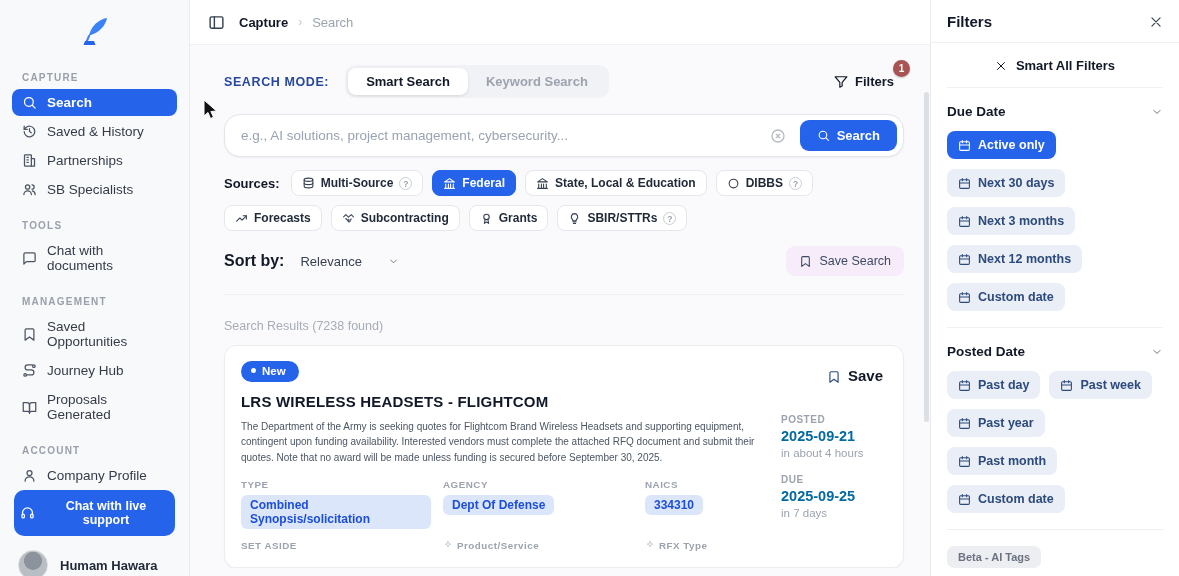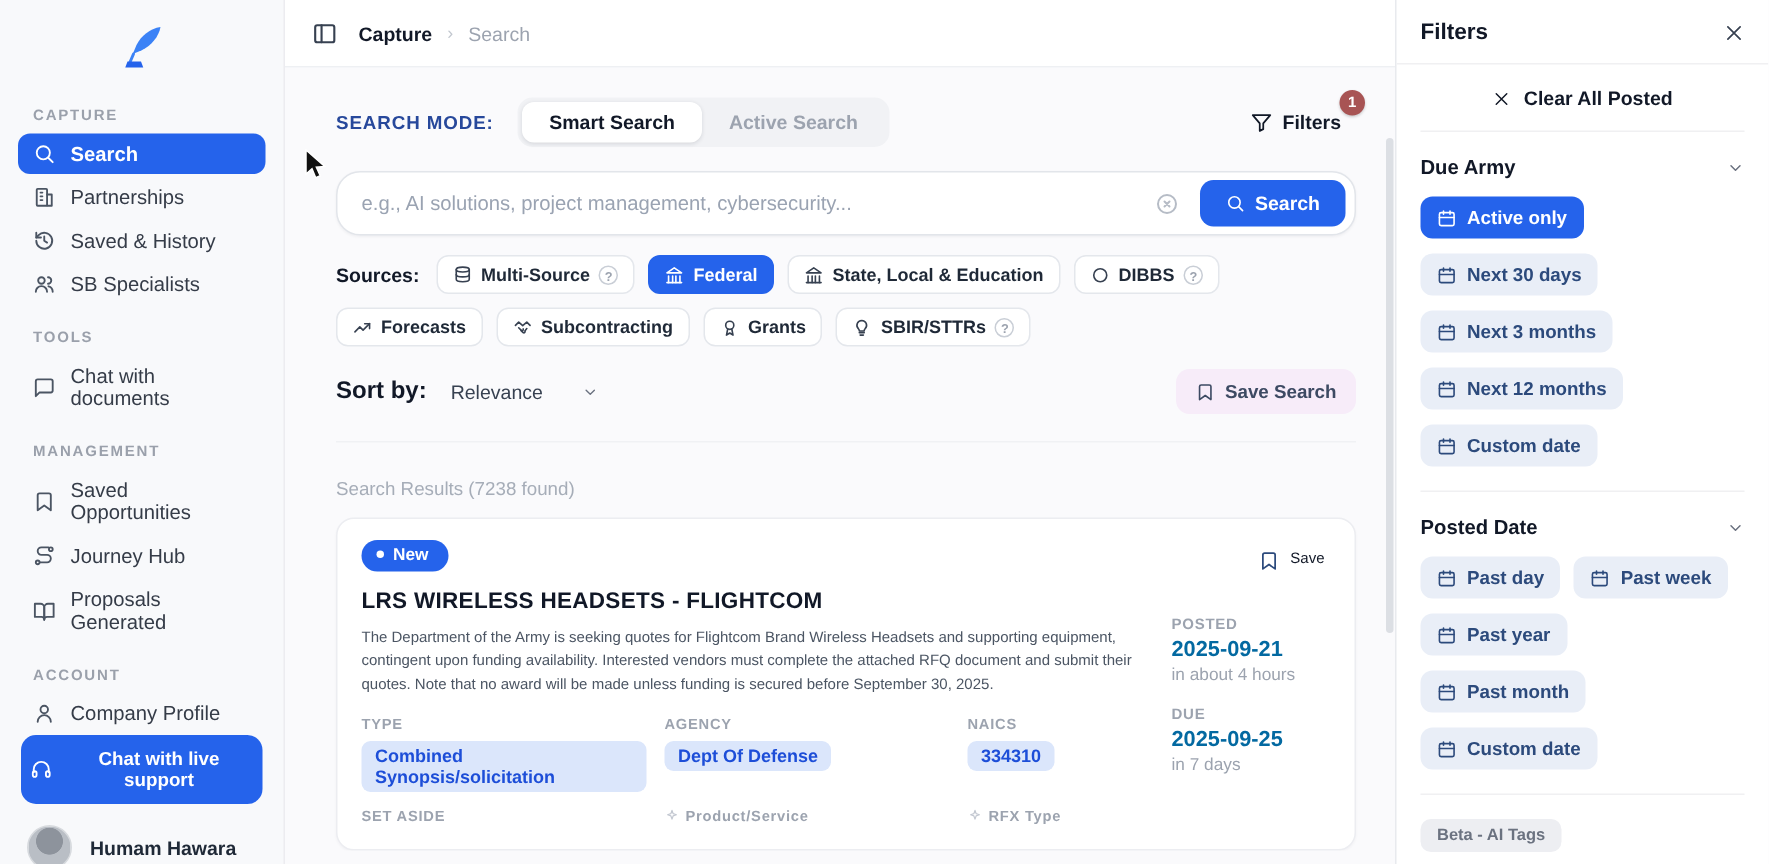--- a/index.html
+++ b/index.html
@@ -60,37 +60,37 @@
   .pill{display:flex;align-items:flex-end;gap:6px;border:1px solid #e4e7ec;background:#fff;border-radius:8px;padding:5px 10px;font-size:12px;font-weight:700;color:#1f2937;cursor:pointer}
   .pill .ic{width:13px;height:13px;color:#374151}
   .pill.active{background:var(--primary);border-color:var(--primary);color:#fff}
   .pill.active .ic{color:#fff}
   .info-dot{width:13px;height:13px;border:1px solid #c9ced6;border-radius:50%;color:#9ca3af;font-size:8.5px;display:inline-flex;align-items:center;justify-content:center;font-weight:700}
 
   .sort-row{display:flex;align-items:center;gap:10px;margin-top:15px;padding-bottom:18px;border-bottom:1px solid #f0f1f4}
   .sort-label{font-size:16px;font-weight:700;color:#111827}
   .sort-select{display:flex;align-items:center;gap:26px;font-size:13px;color:#374151;cursor:pointer;padding:4px 6px}
   .sort-select .ic{width:11px;height:11px;color:#6b7280}
-  .save-search-btn{margin-left:auto;display:flex;align-items:center;gap:7px;background:var(--save-search-bg);color:#3d4a63;border:none;border-radius:9px;padding:8px 13px;font-size:12.5px;font-weight:700;cursor:pointer}
+  .save-search-btn{margin-left:auto;display:flex;align-items:center;gap:7px;background:var(--save-search-bg);color:#3d4a63;border:none;border-radius:9px;padding:8px 13px;font-size:12.5px;font-weight:400;cursor:pointer}
   .save-search-btn .ic{width:13px;height:13px}
 
   .results-summary{margin:24px 0 12px;font-size:12.5px;color:#a6adb8}
 
   .card{background:#fff;border:1px solid #ecedf1;border-radius:12px;box-shadow:0 1px 2px rgba(16,24,40,.04);padding:13px 16px 16px;display:flex;gap:16px}
   .card-main{flex:1;min-width:0}
   .new-badge{display:inline-flex;align-items:center;gap:6px;background:var(--primary);color:#fff;font-size:11.5px;font-weight:700;padding:4px 13px 5px 10px;border-radius:999px}
   .new-badge .dot{width:5px;height:5px;border-radius:50%;background:#fff}
   .card-title{font-size:15px;font-weight:800;letter-spacing:.2px;color:#111827;margin:11px 0 9px}
   .card-desc{font-size:10px;line-height:1.58;color:#4b5563;max-width:575px}
   .fields{display:grid;grid-template-columns:190px 190px 1fr;column-gap:12px;row-gap:11px;margin-top:13px}
   .field-label{display:flex;align-items:center;gap:4px;font-size:9.8px;font-weight:700;letter-spacing:.5px;color:#9ca3af}
   .field-label .ic{width:10px;height:10px;color:#c3c8d1}
   .tag{display:inline-block;margin-top:5px;background:var(--tag-bg);color:var(--tag-text);font-size:12px;font-weight:700;padding:3px 9px;border-radius:6px}
   .card-side{width:106px;flex:none;display:flex;flex-direction:column;padding-top:6px}
-  .save-btn{display:flex;align-items:flex-start;gap:7px;background:transparent;border:none;font-size:10px;font-weight:400;color:#111827;cursor:pointer;align-self:flex-end;padding:2px 4px}
+  .save-btn{display:flex;align-items:flex-end;gap:7px;background:transparent;border:none;font-size:15px;font-weight:700;color:#111827;cursor:pointer;align-self:flex-end;padding:2px 4px}
   .save-btn .ic{width:14px;height:14px;color:#2c4a7c}
   .date-block{margin-top:28px}
   .date-block + .date-block{margin-top:15px}
   .date-label{font-size:10px;font-weight:700;letter-spacing:.5px;color:#9ca3af}
   .date-value{font-size:14.5px;font-weight:800;color:#0369a1;margin-top:3px}
   .date-rel{font-size:11.5px;color:#9ca3af;margin-top:3px}
 
   .scrollbar-thumb{position:absolute;right:1px;top:92px;width:5px;height:330px;background:#dcdfe4;border-radius:3px}
 
   
@@ -134,36 +134,36 @@
           <svg viewBox="0 0 24 24">
             <circle cx="11" cy="11" r="7"></circle>
             <path d="M16.5 16.5L21 21"></path>
           </svg>
         </span>
       <span>Search</span>
     </div>
     <div class="nav-item">
       <span class="ic">
           <svg viewBox="0 0 24 24">
+            <path d="M3.5 12a8.5 8.5 0 1 0 2.5-6L3.5 8.5"></path>
+            <path d="M3.5 3.5v5h5"></path>
+            <path d="M12 7.5V12l3 2"></path>
+          </svg>
+        </span>
+      <span>Saved &amp; History</span>
+    </div>
+    <div class="nav-item">
+      <span class="ic">
+          <svg viewBox="0 0 24 24">
             <rect x="4" y="3" width="11" height="18" rx="1"></rect>
             <path d="M15 9h5v12h-5"></path>
             <path d="M8 7h2M8 11h2M8 15h2"></path>
           </svg>
         </span>
       <span>Partnerships</span>
-    </div>
-    <div class="nav-item">
-      <span class="ic">
-          <svg viewBox="0 0 24 24">
-            <path d="M3.5 12a8.5 8.5 0 1 0 2.5-6L3.5 8.5"></path>
-            <path d="M3.5 3.5v5h5"></path>
-            <path d="M12 7.5V12l3 2"></path>
-          </svg>
-        </span>
-      <span>Saved &amp; History</span>
     </div>
     <div class="nav-item">
       <span class="ic">
           <svg viewBox="0 0 24 24">
             <circle cx="9" cy="8" r="3.5"></circle>
             <path d="M3 20a6 6 0 0 1 12 0"></path>
             <path d="M16 4.5a3.5 3.5 0 0 1 0 7"></path>
             <path d="M21 20a6 6 0 0 0-4.5-5.8"></path>
           </svg>
         </span>
@@ -253,21 +253,21 @@
         <span class="crumb-current">Search</span>
       </div>
     </div>
 
     <div class="content">
 
       <div class="mode-row">
         <span class="mode-label">SEARCH MODE:</span>
         <div class="segmented">
           <button class="seg-btn active">Smart Search</button>
-          <button class="seg-btn">Active Search</button>
+          <button class="seg-btn">Keyword Search</button>
         </div>
         <button class="filters-btn">
           <span class="ic">
               <svg viewBox="0 0 24 24">
                 <path d="M22 3H2l8 9.5V21l4-2v-6.5z"></path>
               </svg>
             </span>
           <span>Filters</span>
           <span class="count-badge">1</span>
         </button>
@@ -490,26 +490,26 @@
           </svg>
         </span>
     </div>
 
     <div class="clear-row">
       <span class="ic">
           <svg viewBox="0 0 24 24">
             <path d="M5 5l14 14M19 5L5 19"></path>
           </svg>
         </span>
-      <span>Clear All Posted</span>
+      <span>Smart All Filters</span>
     </div>
 
     <div class="fsection">
       <div class="fsection-head">
-        <span class="fsection-title">Due Army</span>
+        <span class="fsection-title">Due Date</span>
         <span class="ic">
             <svg viewBox="0 0 24 24">
               <polyline points="6 9 12 15 18 9"></polyline>
             </svg>
           </span>
       </div>
       <div class="chips">
         <button class="chip active">
           <span class="ic">
               <svg viewBox="0 0 24 24">

